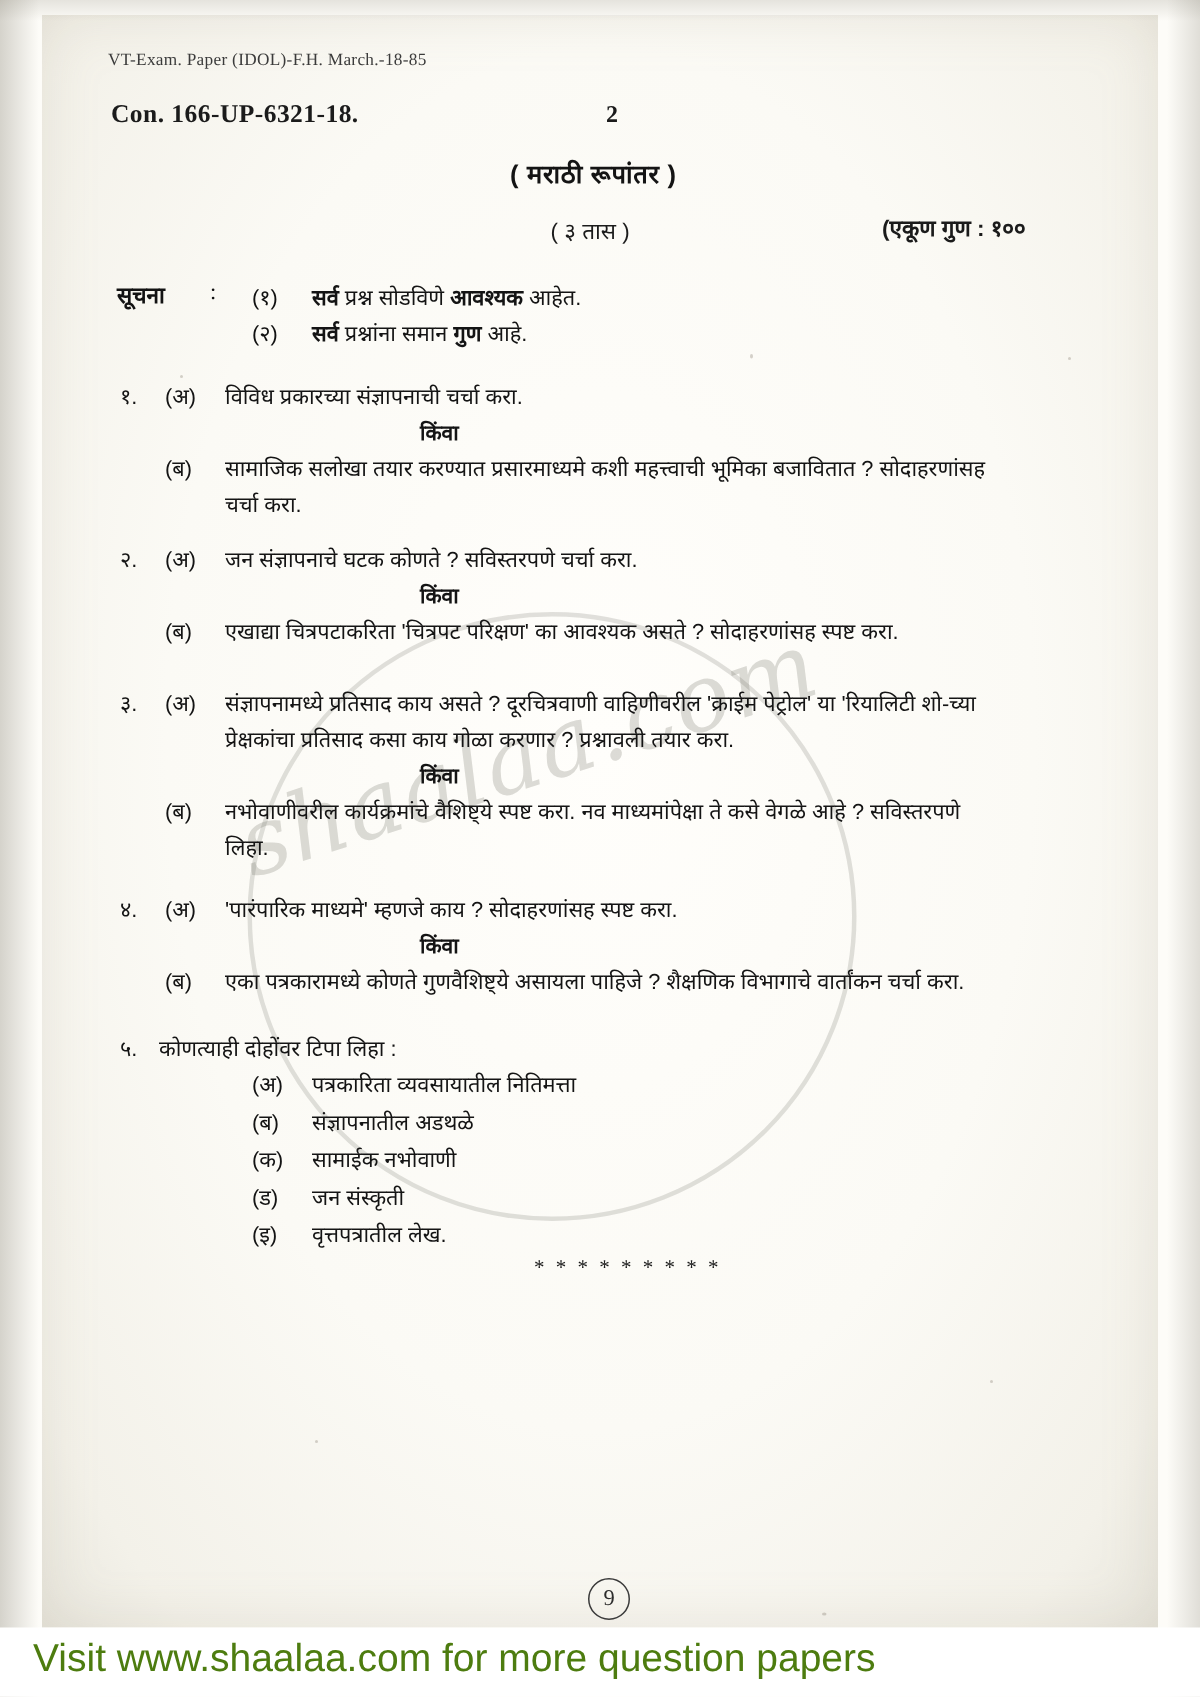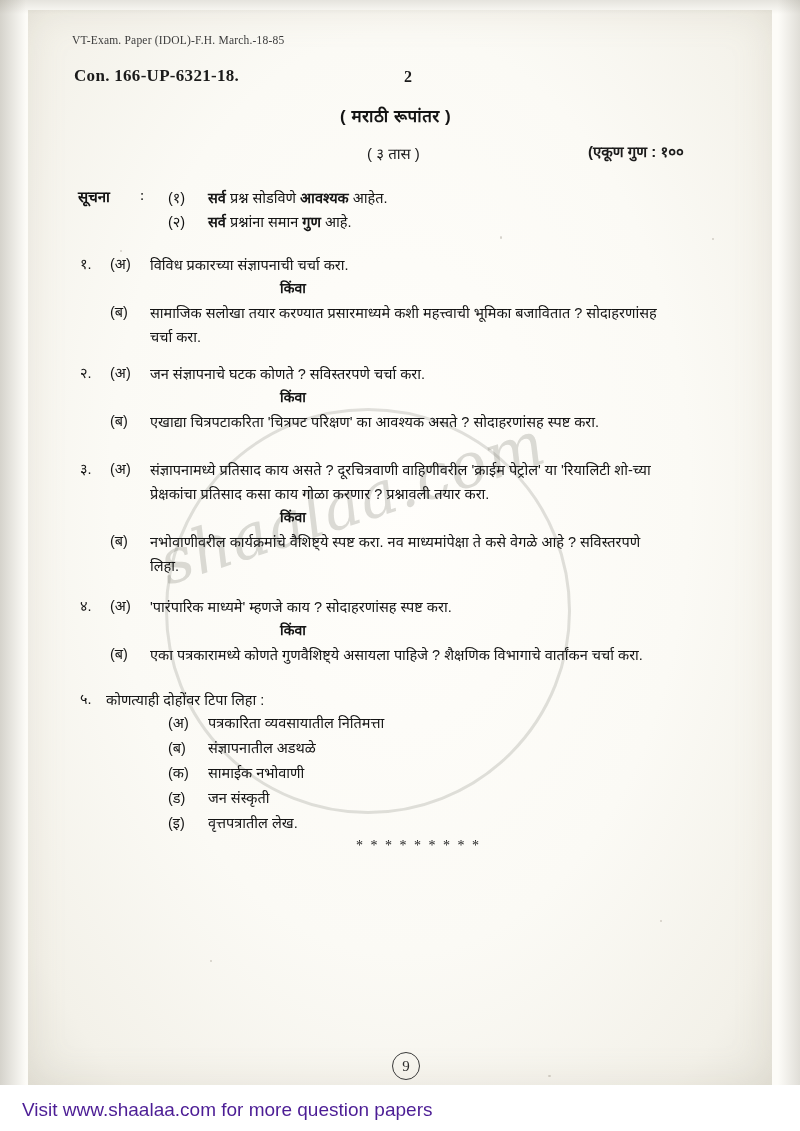--- a/index.html
+++ b/index.html
@@ -198,23 +198,23 @@
     bottom: 0;
     width: 800px;
     height: 46px;
     background: #ffffff;
     z-index: 60;
   }
   #footer-text {
     position: absolute;
     left: 22px;
     bottom: 10px;
-    font-size: 19px;
+    font-size: 26px;
     font-family: "Liberation Sans", sans-serif;
-    color: #4c1d95;
+    color: #4d7c0f;
     z-index: 61;
   }
 
   
   .speck {
     position: absolute;
     background: rgba(120,110,95,0.30);
     border-radius: 50%;
     z-index: 8;
     pointer-events: none;

